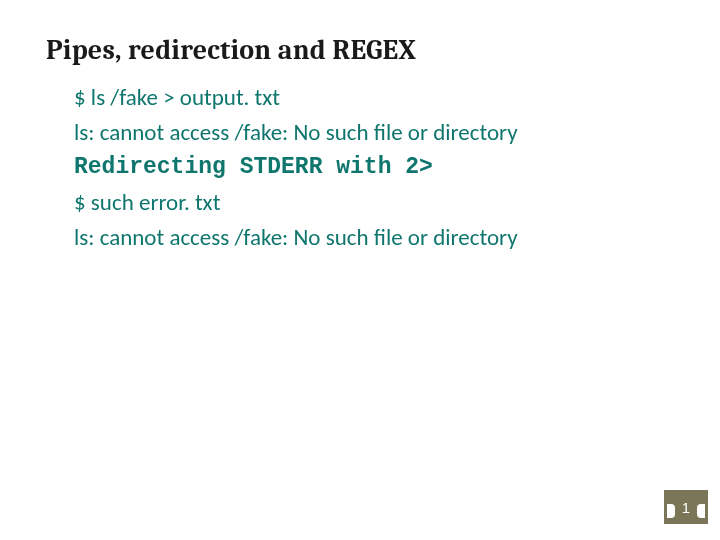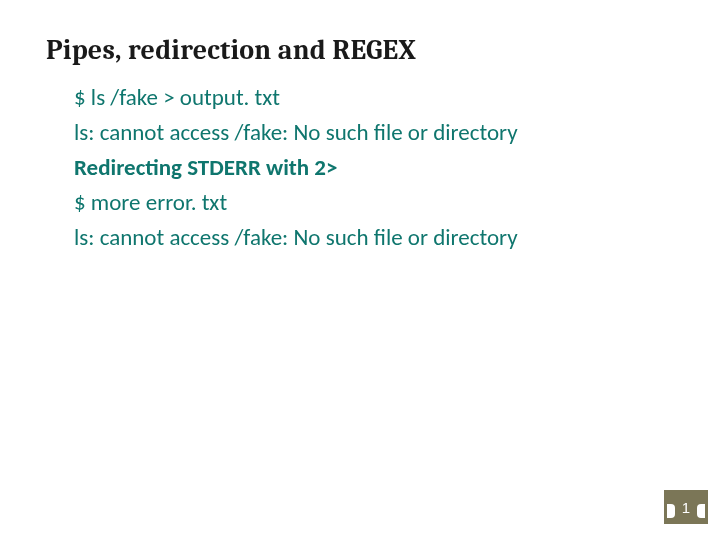--- a/index.html
+++ b/index.html
@@ -18,21 +18,21 @@
       color: #1a1a1a;
       padding: 22px 0 12px 34px;
       letter-spacing: 0.2px;
     }
     .content {
       padding: 0px 40px 0 58px;
       font-size: 23px;
       line-height: 1.35;
       color: #0f766e;
     }
-    .content .bold { font-weight: bold; }
+    .content .bold { font-weight: bold; font-family: Liberation Mono, monospace; }
     .page-num-box {
       position: absolute;
       right: 16px;
       bottom: 20px;
       width: 44px;
       height: 34px;
       background: #7b7657;
       display: flex;
       align-items: center;
       justify-content: center;
@@ -56,21 +56,21 @@
   </style>
 </head>
 <body>
 
 <div class="title">Pipes, redirection and REGEX</div>
 
 <div class="content">
   <div>$ ls /fake &gt; output. txt</div>
   <div>ls: cannot access /fake: No such file or directory</div>
   <div class="bold">Redirecting STDERR with 2&gt;</div>
-  <div>$ more error. txt</div>
+  <div>$ such error. txt</div>
   <div>ls: cannot access /fake: No such file or directory</div>
 </div>
 
 <div class="page-num-box">
   <span class="tab-left"></span>
   <span class="page-num">1</span>
   <span class="tab-right"></span>
 </div>
 
 </body></html>

